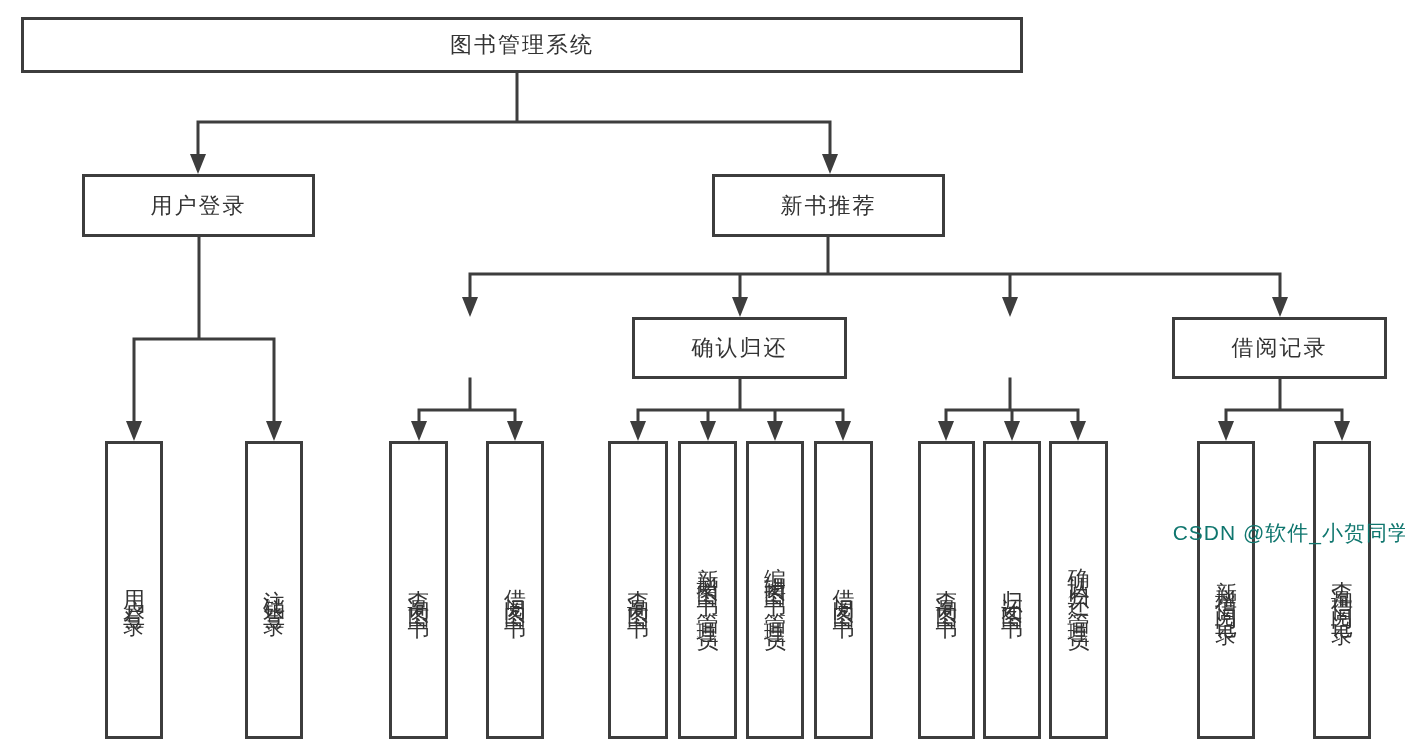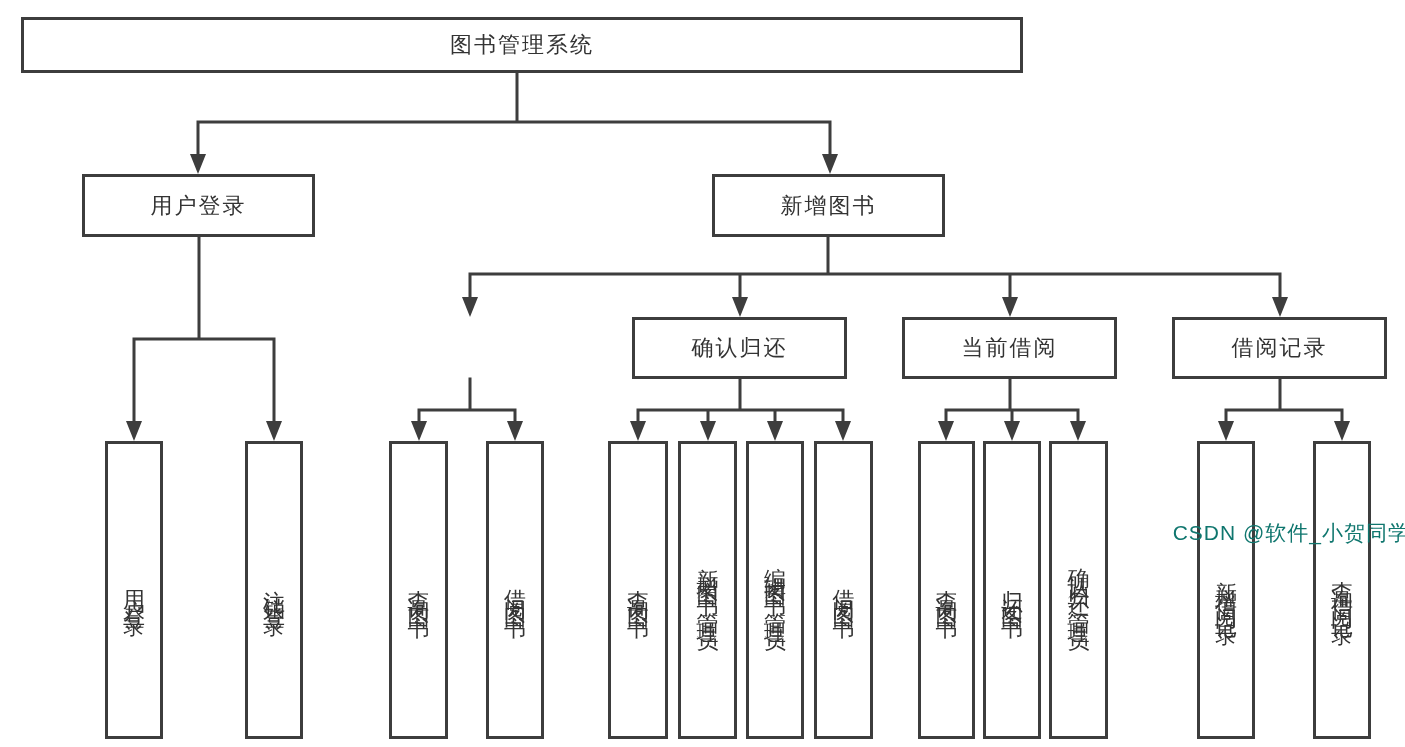--- a/index.html
+++ b/index.html
@@ -71,24 +71,23 @@
       <polygon points="1004,417 1020,417 1012,437"></polygon>
       <polygon points="1070,417 1086,417 1078,437"></polygon>
       <polygon points="1218,417 1234,417 1226,437"></polygon>
       <polygon points="1334,417 1350,417 1342,437"></polygon>
     </g>
   </svg>
 
   <div class="hnode" style="left:21px;top:13px;width:1002px;height:56px">图书管理系统</div>
 
   <div class="hnode" style="left:82px;top:170px;width:233px;height:63px">用户登录</div>
-  <div class="hnode" style="left:712px;top:170px;width:233px;height:63px">新增图书</div>
+  <div class="hnode" style="left:712px;top:170px;width:233px;height:63px">新书推荐</div>
 
   <div class="hnode" style="left:632px;top:313px;width:215px;height:62px">确认归还</div>
-  <div class="hnode" style="left:902px;top:313px;width:215px;height:62px">当前借阅</div>
   <div class="hnode" style="left:1172px;top:313px;width:215px;height:62px">借阅记录</div>
 
   <div class="vnode" style="left:105px;top:437px;width:58px;height:298px">
     <span>用户登录</span>
   </div>
   <div class="vnode" style="left:245px;top:437px;width:58px;height:298px">
     <span>注销登录</span>
   </div>
 
   <div class="vnode" style="left:389px;top:437px;width:59px;height:298px">

